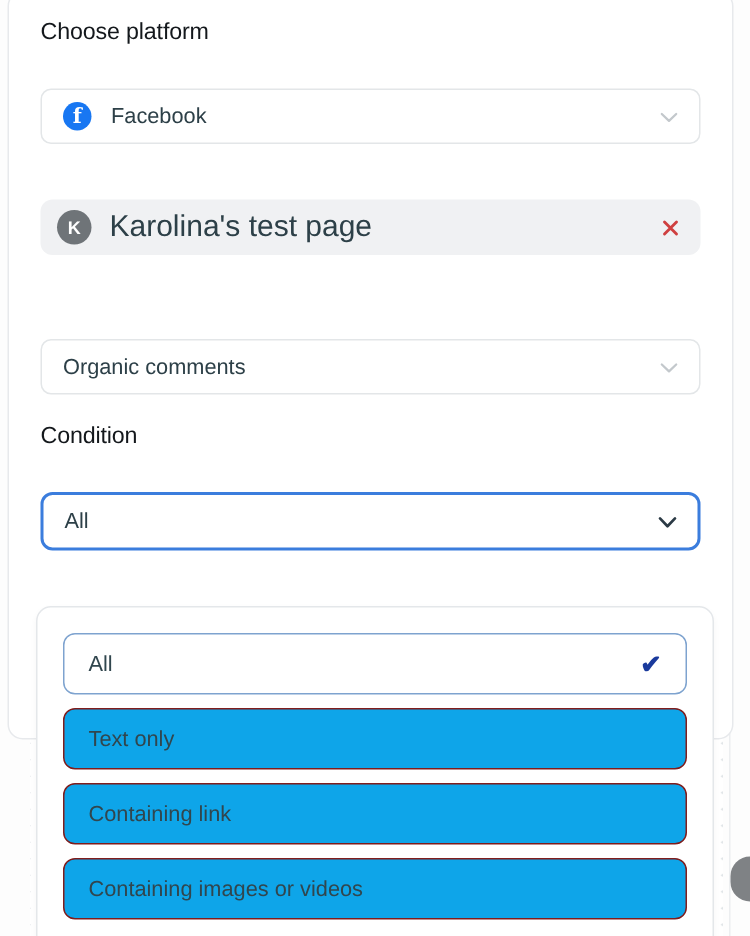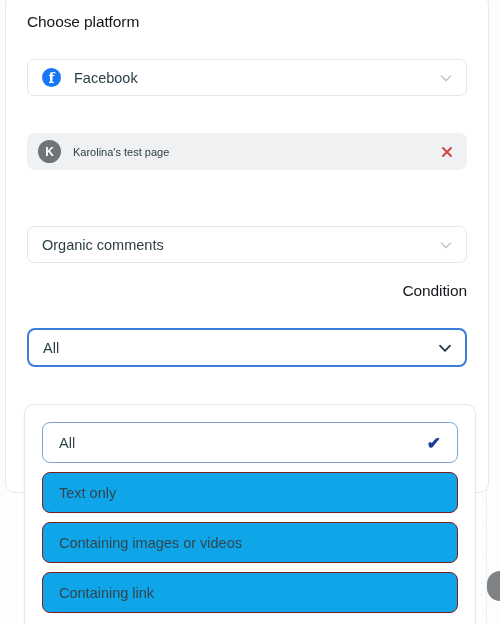--- a/index.html
+++ b/index.html
@@ -38,21 +38,21 @@
 
   .card-inner { padding: 18px 21px 0 21px; }
 
   .section-label {
     font-size: 15.5px;
     font-weight: normal;
     color: #14181c;
     letter-spacing: -0.1px;
     margin-bottom: 9px;
   }
-  .section-label.tight { margin-bottom: 20px; text-align: right; }
+  .section-label.tight { margin-bottom: 20px; }
 
   
   .field {
     position: relative;
     height: 37px;
     background: #ffffff;
     border: 1px solid #e3e6e8;
     border-radius: 7px;
     display: flex;
     align-items: center;
@@ -123,21 +123,21 @@
     color: #ffffff;
     font-size: 12px;
     font-weight: bold;
     display: flex;
     align-items: center;
     justify-content: center;
     margin-right: 12px;
     flex: 0 0 auto;
   }
   .profile-name {
-    font-size: 11px;
+    font-size: 20px;
     color: #2d4048;
   }
   .remove-x {
     position: absolute;
     right: 13px;
     top: 50%;
     transform: translateY(-50%);
     width: 14px;
     height: 14px;
     cursor: pointer;
@@ -277,22 +277,22 @@
   <div class="opt selected">
     <span class="opt-label">All</span>
     <span class="tick">✔</span>
   </div>
 
   <div class="opt">
     <span class="opt-label">Text only</span>
   </div>
 
   <div class="opt">
+    <span class="opt-label">Containing link</span>
+  </div>
+
+  <div class="opt">
     <span class="opt-label">Containing images or videos</span>
   </div>
 
-  <div class="opt">
-    <span class="opt-label">Containing link</span>
-  </div>
-
 </div>
 
 <div id="scroll-thumb"></div>
 
 </body></html>

